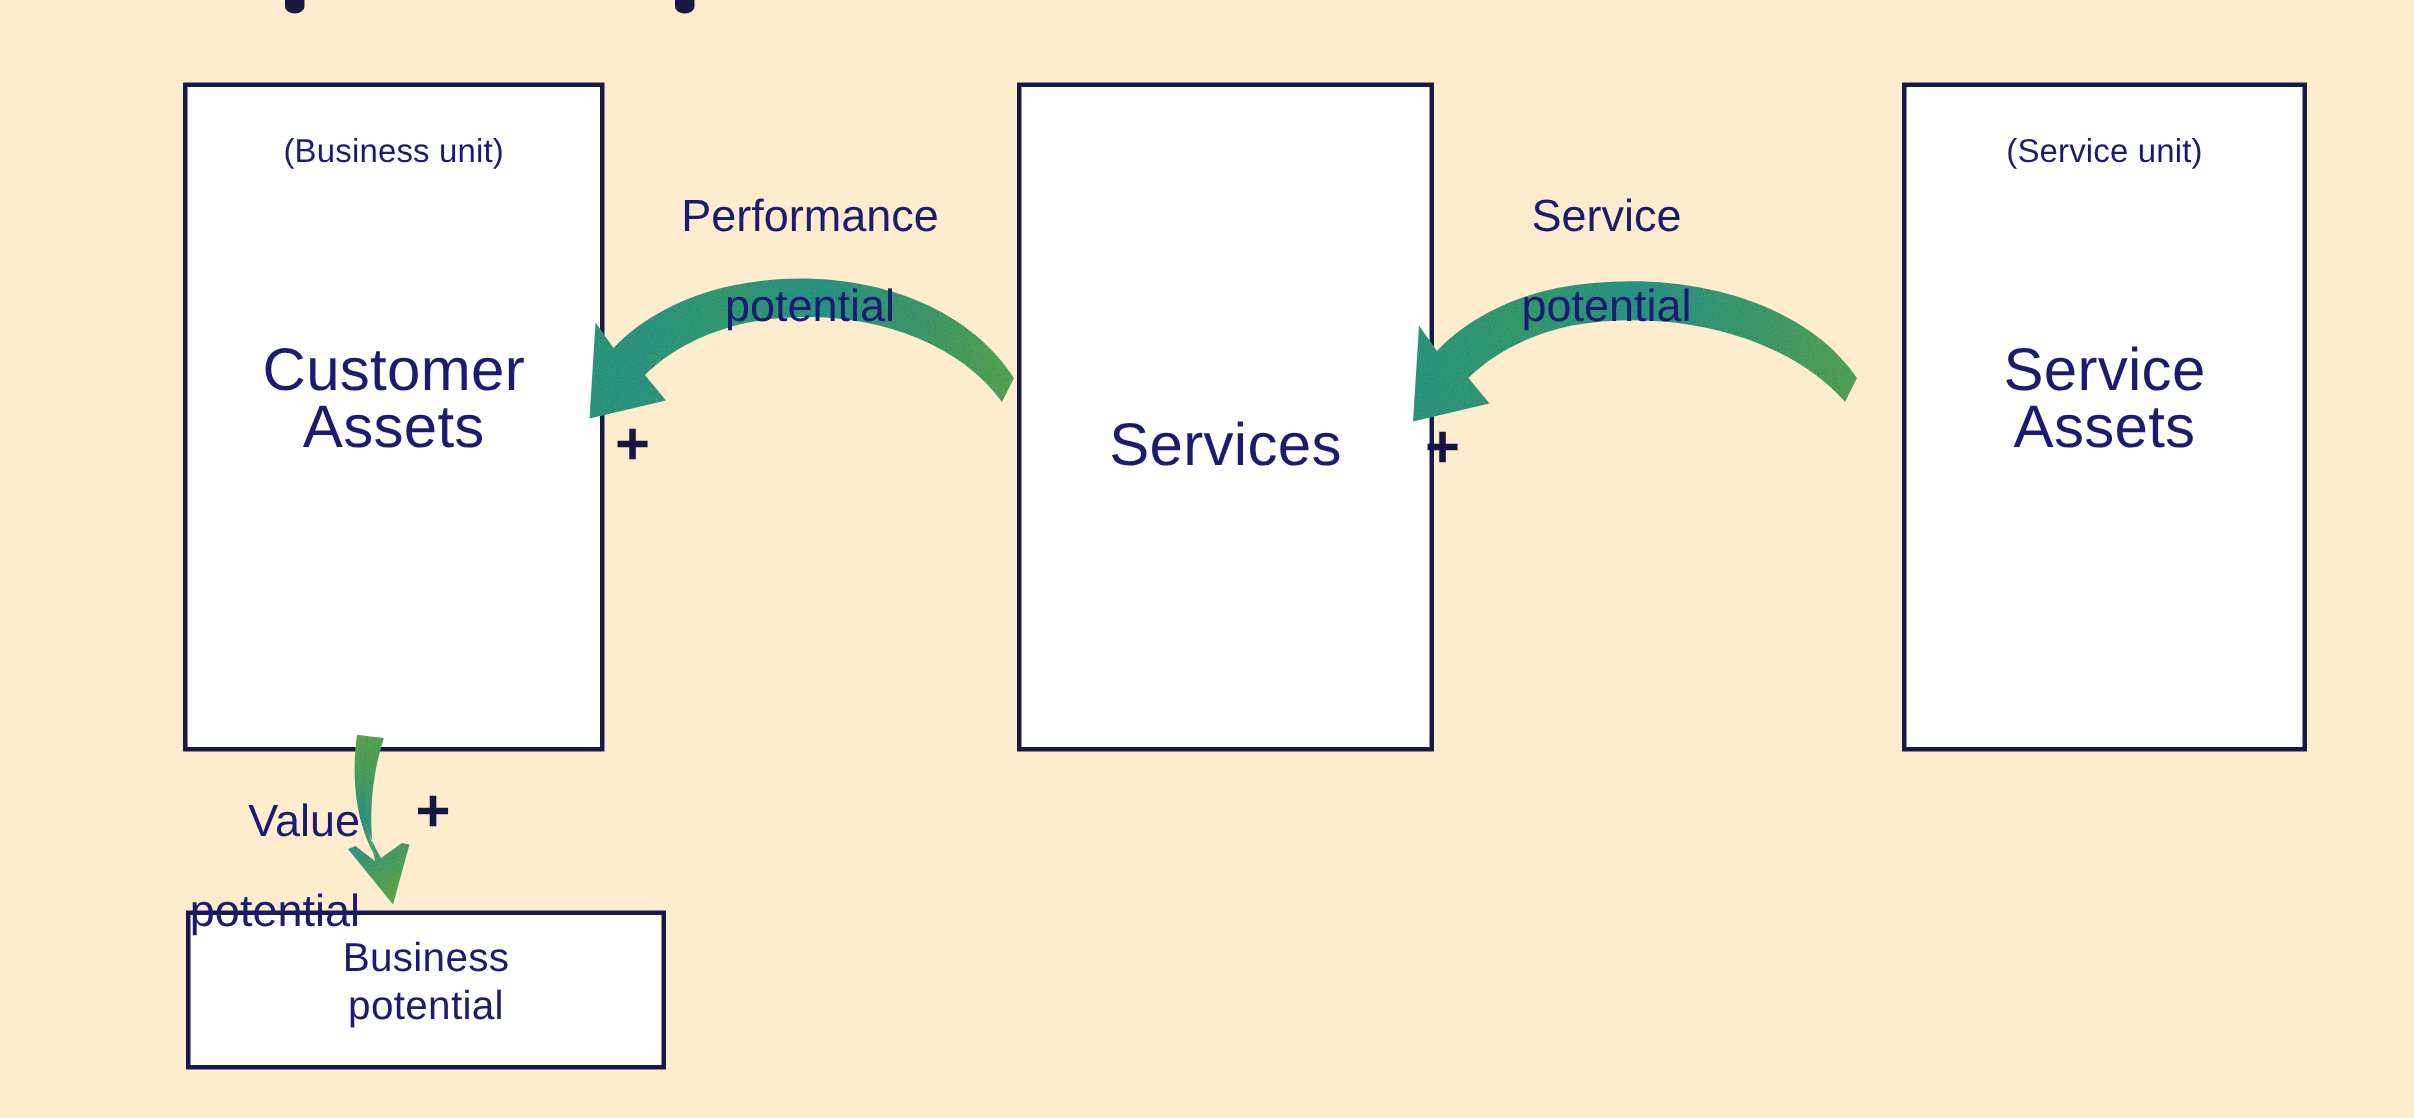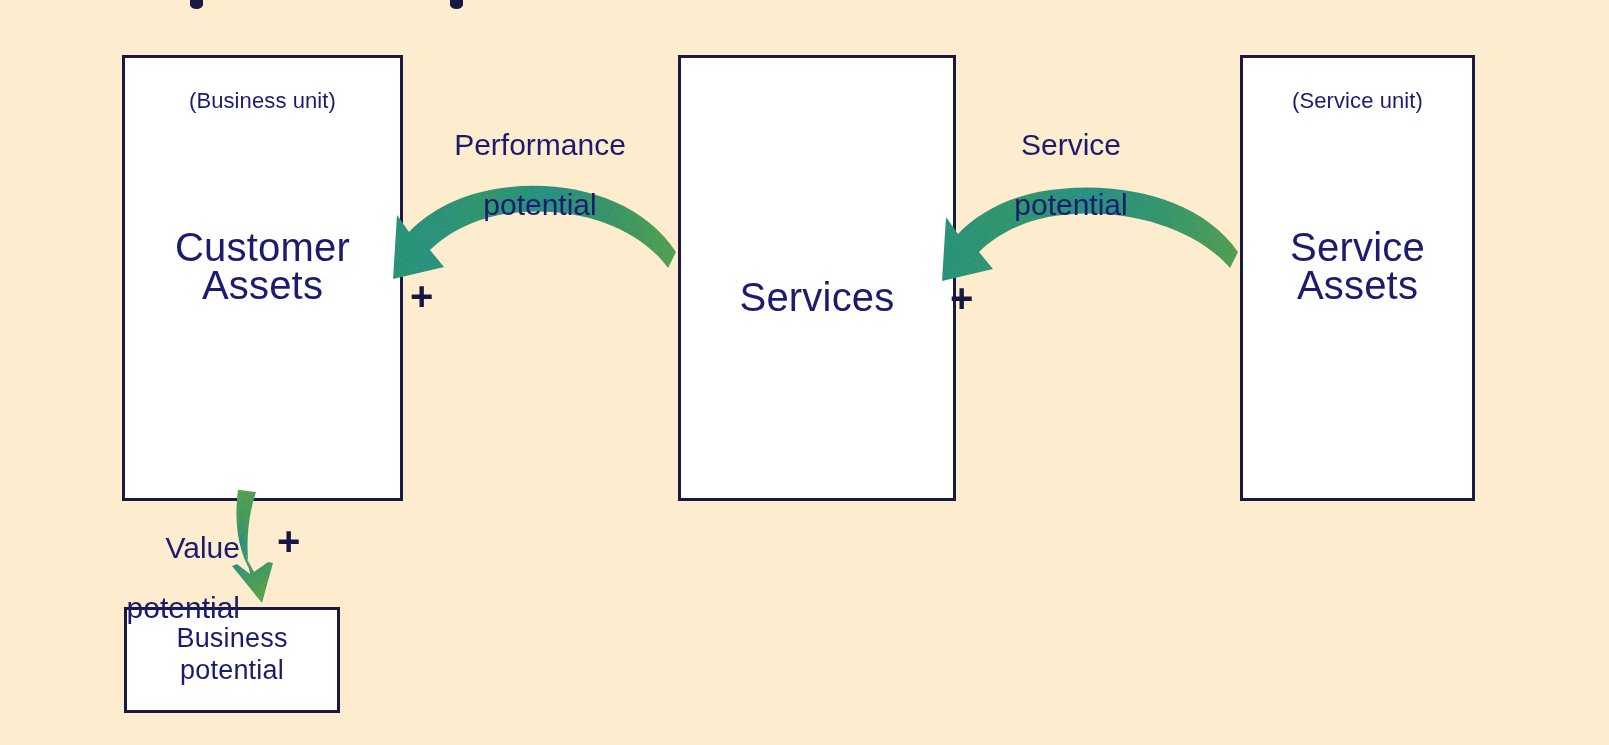--- a/index.html
+++ b/index.html
@@ -167,29 +167,29 @@
       <span>Assets</span>
     </div>
   </div>
 
   <div class="box" style="left:678px;top:55px;width:278px;height:446px;">
     <div class="box-title" style="top:220px;">
       <span>Services</span>
     </div>
   </div>
 
-  <div class="box" style="left:1240px;top:55px;width:235px;height:446px;">
+  <div class="box" style="left:1268px;top:55px;width:270px;height:446px;">
     <div class="box-sub" style="top:30px;">(Service unit)</div>
     <div class="box-title" style="top:170px;">
       <span>Service</span><br>
       <span>Assets</span>
     </div>
   </div>
 
-  <div class="box" style="left:124px;top:607px;width:216px;height:106px;">
+  <div class="box" style="left:124px;top:607px;width:320px;height:106px;">
     <div class="box-title" style="top:12px;font-size:27px;line-height:32px;">
       <span>Business</span><br>
       <span>potential</span>
     </div>
   </div>
 
   <div class="arrow-label" style="left:415px;top:100px;width:250px;">
     <span>Performance</span><br>
     <span>potential</span>
   </div>

